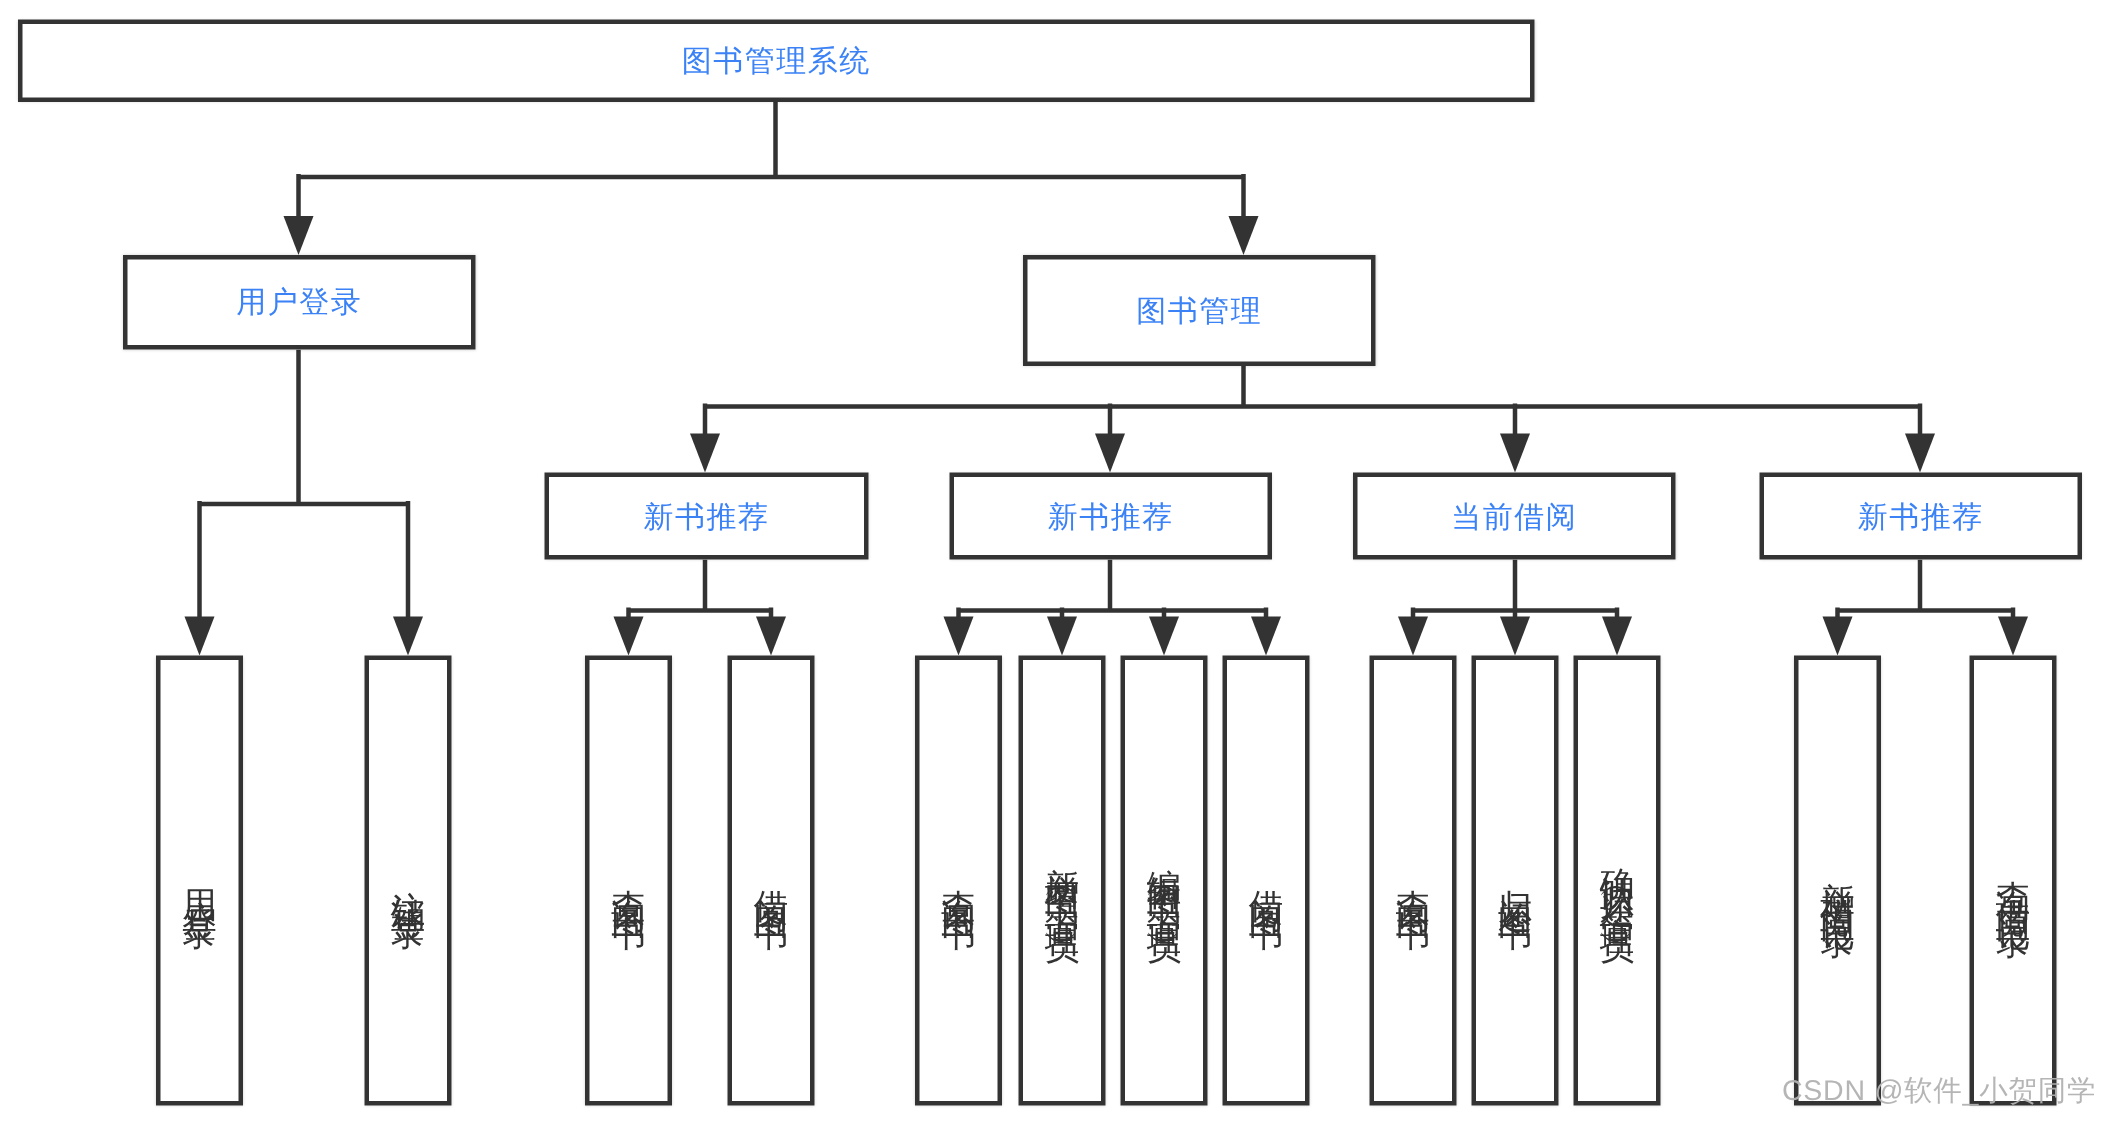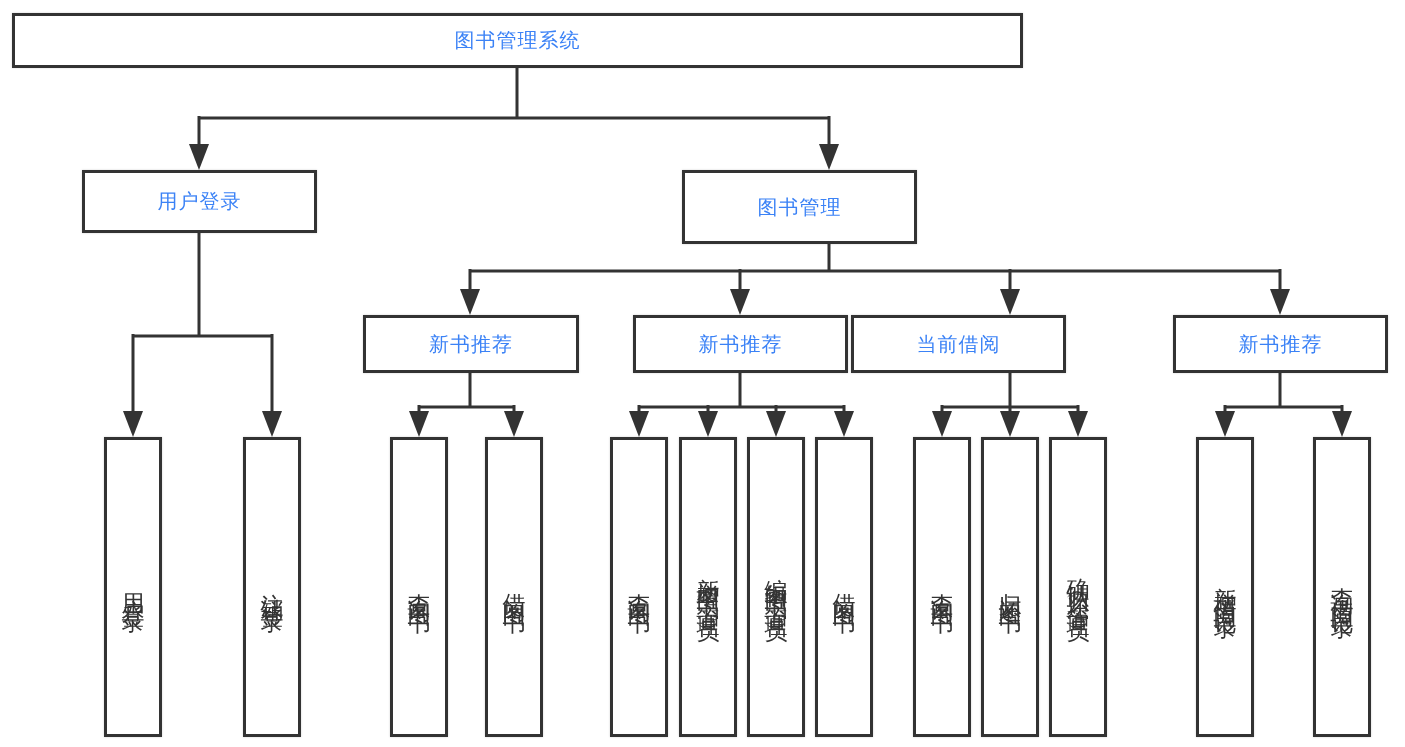--- a/index.html
+++ b/index.html
@@ -129,21 +129,21 @@
   </div>
 
   <div class="box" style="left:363px; top:315px; width:216px; height:58px;">
     <span class="hlabel">新书推荐</span>
   </div>
 
   <div class="box" style="left:633px; top:315px; width:215px; height:58px;">
     <span class="hlabel">新书推荐</span>
   </div>
 
-  <div class="box" style="left:851px; top:315px; width:215px; height:58px;">
+  <div class="box" style="left:902px; top:315px; width:215px; height:58px;">
     <span class="hlabel">当前借阅</span>
   </div>
 
   <div class="box" style="left:1173px; top:315px; width:215px; height:58px;">
     <span class="hlabel">新书推荐</span>
   </div>
 
   <div class="box leaf" style="left:104px; top:437px; width:58px; height:300px;">
     <span class="vlabel">用户登录</span>
   </div>
@@ -189,14 +189,15 @@
   </div>
 
   <div class="box leaf" style="left:1196px; top:437px; width:58px; height:300px;">
     <span class="vlabel">新增借阅记录</span>
   </div>
 
   <div class="box leaf" style="left:1313px; top:437px; width:58px; height:300px;">
     <span class="vlabel">查询借阅记录</span>
   </div>
 
+  <div id="watermark">CSDN @软件_小贺同学</div>
 
 </div>
 
 </body></html>

